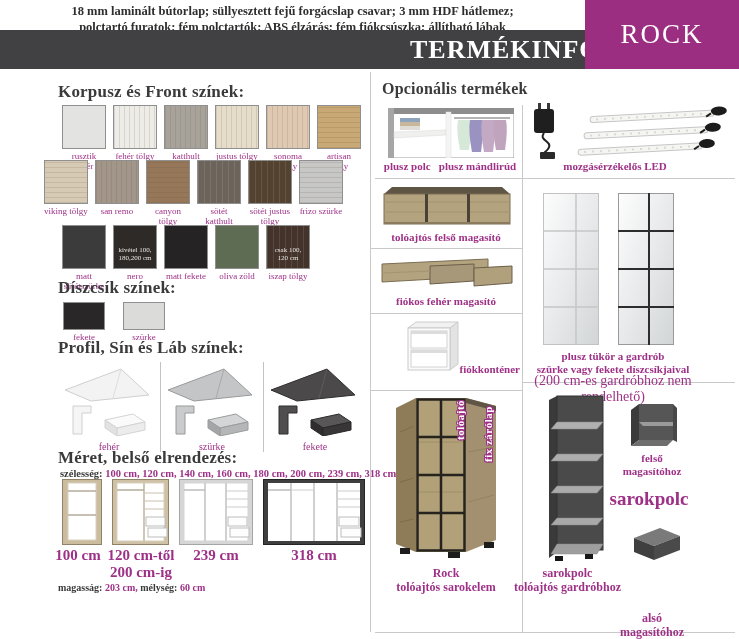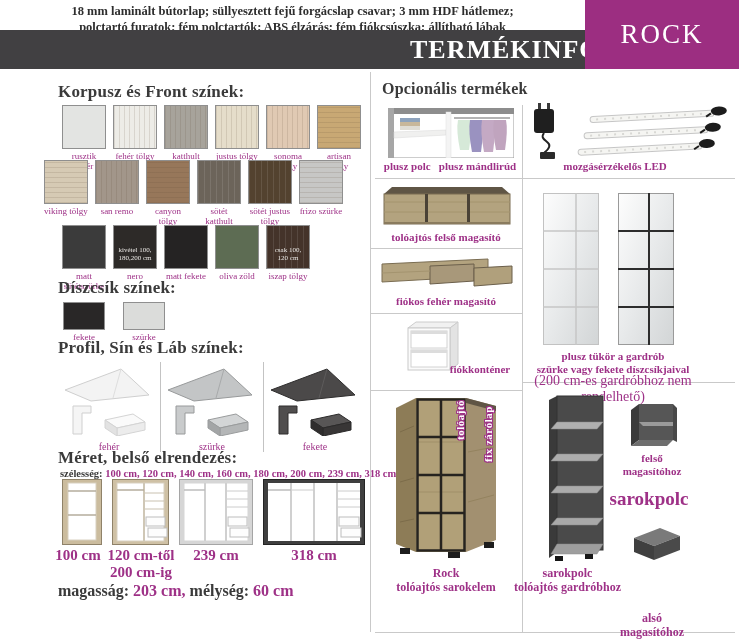--- a/index.html
+++ b/index.html
@@ -43,21 +43,21 @@
   .pgroup{width:102px;text-align:center;position:relative;padding-top:2px;}
   .pgroup + .pgroup{border-left:1px solid #c3c3c3;}
   .proflab{font-size:10px;color:var(--accent);margin-top:1px;}
 
   
   .szel{position:absolute;font-size:10.5px;font-weight:700;}
   .szel .vals{color:var(--accent);font-weight:700;}
   .wrow{position:absolute;display:flex;gap:10px;align-items:flex-start;}
   .sizelab{position:absolute;font-size:15px;font-weight:600;color:var(--accent);
            text-align:center;line-height:1.15;}
-  .mag{position:absolute;font-size:16px;font-weight:700;}
+  .mag{position:absolute;font-size:10px;font-weight:700;}
   .mag .v{color:var(--accent);}
 
   
   .vline,.hline{position:absolute;background:var(--line);}
   .plabel{position:absolute;font-size:11px;font-weight:700;color:var(--accent);
           text-align:center;line-height:1.18;}
   .pnote{position:absolute;font-size:14px;font-weight:400;color:var(--accent);text-align:center;}
   .biglabel{position:absolute;font-size:19px;font-weight:700;color:var(--accent);}
   .vtext{position:absolute;white-space:nowrap;transform:rotate(-90deg);transform-origin:left top;
          color:#fff;font-size:11px;font-weight:700;letter-spacing:.5px;
@@ -358,21 +358,21 @@
 
   <svg class="abs" style="left:402px;top:318px;" width="62" height="56" viewBox="0 0 62 56">
     <polygon points="6,10 48,10 56,4 14,4" fill="#f1f1f1" stroke="#cccccc"></polygon>
     <polygon points="48,10 56,4 56,46 48,52" fill="#e3e3e3" stroke="#cccccc"></polygon>
     <rect x="6" y="10" width="42" height="42" fill="#fbfbfb" stroke="#c9c9c9"></rect>
     <rect x="9" y="13" width="36" height="17" fill="#ffffff" stroke="#d2d2d2"></rect>
     <rect x="9" y="13" width="36" height="3" fill="#dcdcdc"></rect>
     <rect x="9" y="32" width="36" height="17" fill="#ffffff" stroke="#d2d2d2"></rect>
     <rect x="9" y="32" width="36" height="3" fill="#dcdcdc"></rect>
   </svg>
-  <div class="plabel" style="left:440px;top:363px;width:80px;">fiókkonténer</div>
+  <div class="plabel" style="left:440px;top:363px;width:80px;text-align:right;">fiókkonténer</div>
 
   <svg class="abs" style="left:543px;top:193px;" width="56" height="152" viewBox="0 0 56 152">
     <defs>
         <linearGradient id="mgA" x1="0" y1="0" x2="1" y2="1">
       <stop offset="0" stop-color="#fdfdfd"></stop>
           <stop offset="0.5" stop-color="#e8eaeb"></stop>
           <stop offset="1" stop-color="#d2d5d6"></stop>
     </linearGradient>
       </defs>
     <rect x="0.5" y="0.5" width="55" height="151" fill="url(#mgA)" stroke="#c2c2c2"></rect>

